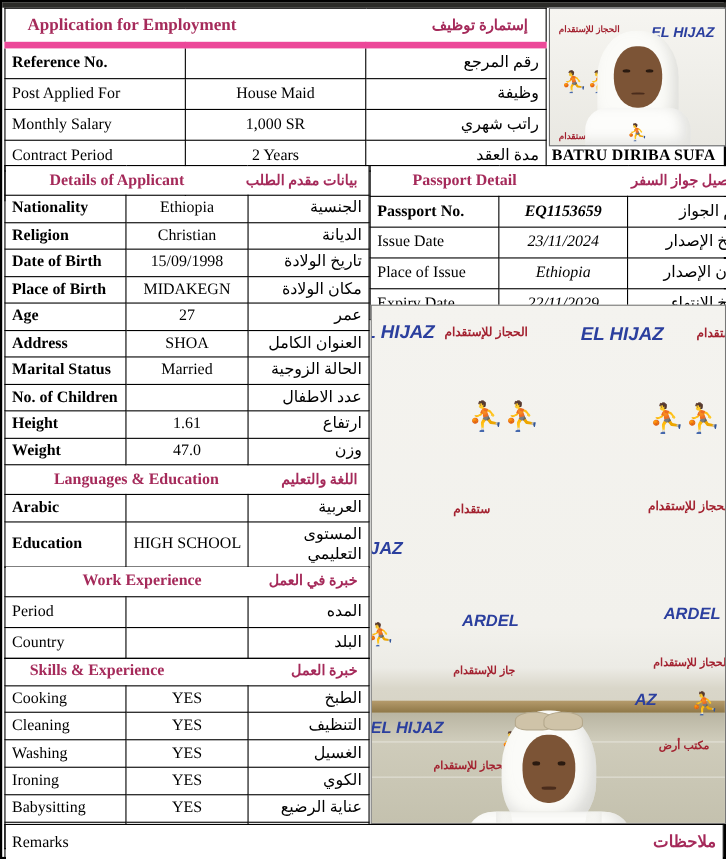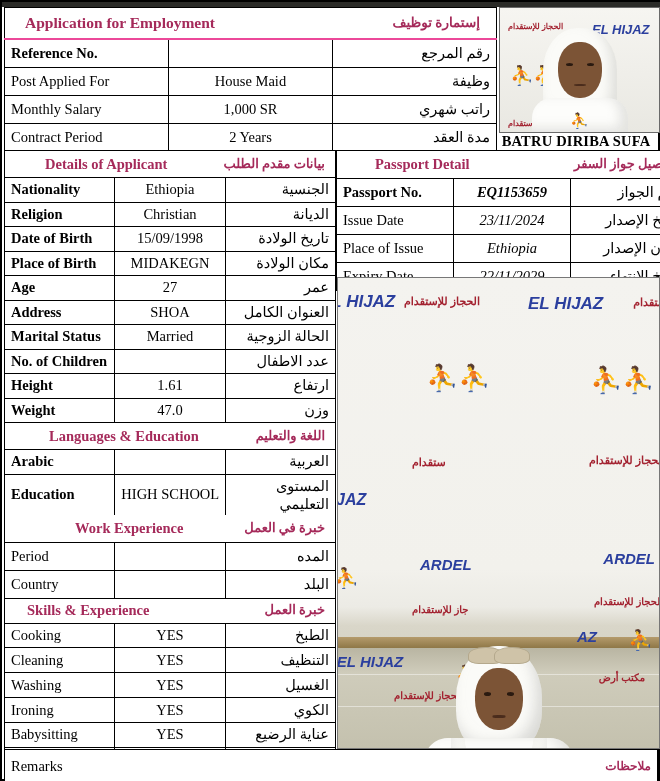--- a/index.html
+++ b/index.html
@@ -65,21 +65,21 @@
   .top-wrap {
     position: absolute;
     top: 5px; left: 2px;
     width: 493px;
   }
   .top-tbl { width: 493px; }
   .top-tbl td { height: 23px; }
   .top-tbl .c1 { width: 141px; }
   .top-tbl .c2 { width: 246px; }
   .top-tbl .c3 { width: 104px; }
-  .top-head td { height: 26px; border-bottom: 2px solid #ec4899; }
+  .top-head td { height: 26px; border-bottom: 6px solid #ec4899; }
   .head-flex {
     display: flex;
     align-items: center;
     justify-content: space-between;
     padding: 0 10px 0 14px;
   }
   .head-flex .en { color: #A52A5A; font-weight: bold; font-size: 15.5px; }
   .head-flex .arx { color: #A52A5A; font-weight: bold; font-size: 13.5px; direction: rtl; }
 
   
@@ -154,21 +154,21 @@
     border: 1px solid #000;
     font-size: 14.5px;
     padding: 2px 6px;
     vertical-align: middle;
   }
   .rm-inner {
     display: flex;
     align-items: center;
     justify-content: space-between;
   }
-  .rm-inner .arx { direction: rtl; color: #A52A5A; font-weight: bold; font-size: 12px; }
+  .rm-inner .arx { direction: rtl; color: #A52A5A; font-weight: bold; font-size: 15px; }
 
   
   .pass-wrap {
     position: absolute;
     top: 148px;
     left: 334px;
     width: 324px;
   }
   .pass-tbl { width: 352px; }
   .pass-tbl td { height: 23px; }

